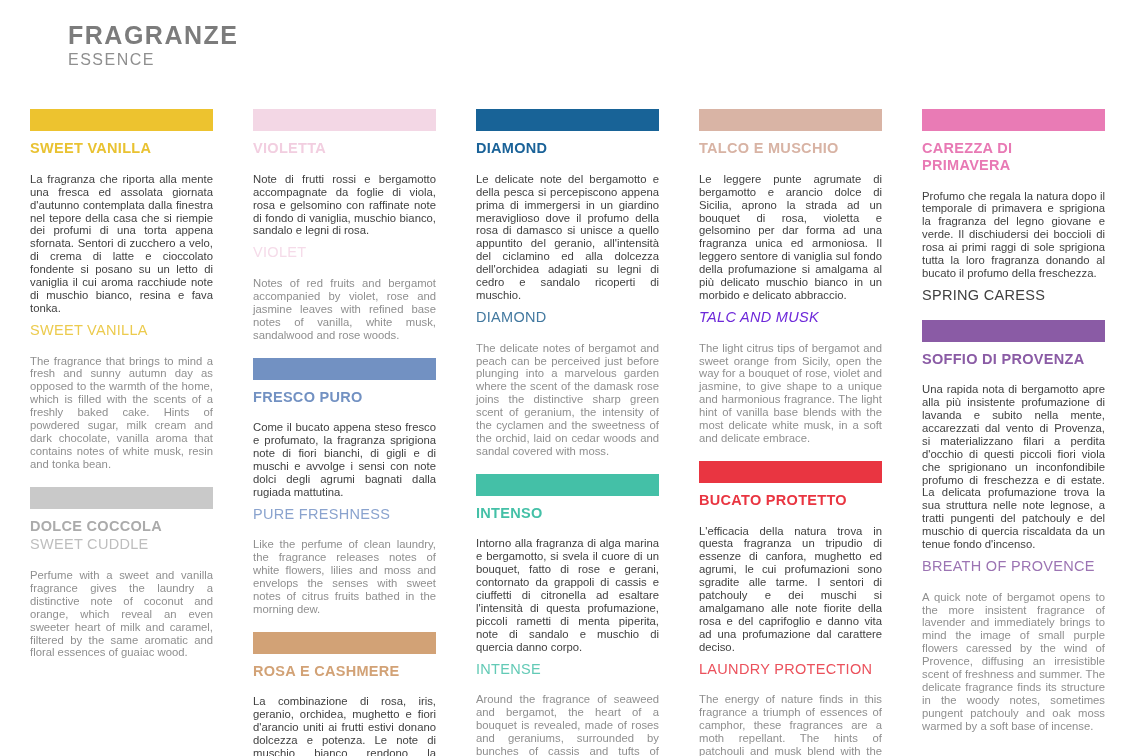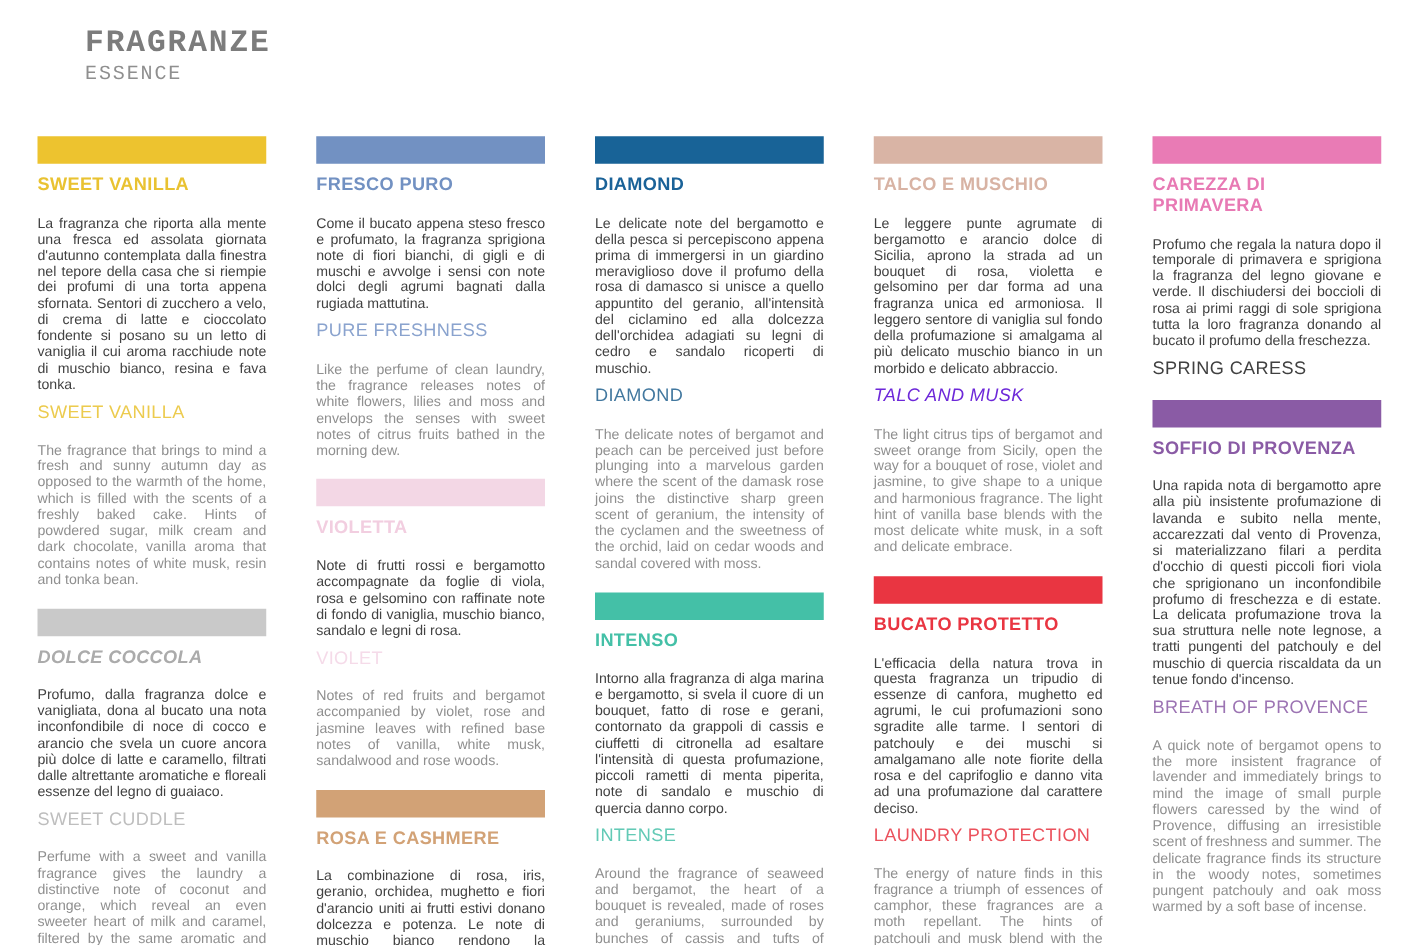--- a/index.html
+++ b/index.html
@@ -5,21 +5,20 @@
   html,body{margin:0;padding:0;}
   body{
     width:1133px;height:756px;
     background:#ffffff;
     font-family:"Liberation Sans", sans-serif;
     overflow:hidden;
     -webkit-font-smoothing:antialiased;
   }
   .header{
     padding:20px 0 0 68px;
-    font-family:Liberation Mono, monospace;
   }
   .header .title{
     font-size:25px;font-weight:bold;color:#7c7c7c;letter-spacing:1.5px;
     line-height:1.2;
   }
   .header .subtitle{
     font-size:16px;font-weight:normal;color:#8f8f8f;letter-spacing:1.5px;
     line-height:1.2;
   }
   .columns{
@@ -61,41 +60,40 @@
   <div class="section">
     <div class="bar" style="background: rgb(237, 195, 47);"></div>
     <div class="sec-title it" style="color: rgb(233, 194, 49);">SWEET VANILLA</div>
     <p class="sec-text it">La fragranza che riporta alla mente una fresca ed assolata giornata d'autunno contemplata dalla finestra nel tepore della casa che si riempie dei profumi di una torta appena sfornata. Sentori di zucchero a velo, di crema di latte e cioccolato fondente si posano su un letto di vaniglia il cui aroma racchiude note di muschio bianco, resina e fava tonka.</p>
     <div class="sec-title en" style="color: rgb(236, 203, 78);">SWEET VANILLA</div>
     <p class="sec-text en">The fragrance that brings to mind a fresh and sunny autumn day as opposed to the warmth of the home, which is filled with the scents of a freshly baked cake. Hints of powdered sugar, milk cream and dark chocolate, vanilla aroma that contains notes of white musk, resin and tonka bean.</p>
   </div>
 
   <div class="section">
     <div class="bar" style="background: rgb(201, 201, 201);"></div>
-    <div class="sec-title it" style="color: rgb(171, 171, 171); font-style: italic;">DOLCE COCCOLA</div>
-    <p class="sec-text it">Profumo, dalla fragranza dolce e vanigliata, dona al bucato una nota inconfondibile di noce di cocco e arancio che svela un cuore ancora più dolce di latte e caramello, filtrati dalle altrettante aromatiche e floreali essenze del legno di guaiaco.</p>
+    <div class="sec-title it" style="color: rgb(171, 171, 171);">DOLCE COCCOLA</div>
     <div class="sec-title en" style="color: rgb(190, 190, 190);">SWEET CUDDLE</div>
     <p class="sec-text en">Perfume with a sweet and vanilla fragrance gives the laundry a distinctive note of coconut and orange, which reveal an even sweeter heart of milk and caramel, filtered by the same aromatic and floral essences of guaiac wood.</p>
   </div>
 </div>
     <div class="column">
   <div class="section">
+    <div class="bar" style="background: rgb(243, 215, 229);"></div>
+    <div class="sec-title it" style="color: rgb(242, 206, 224);">VIOLETTA</div>
+    <p class="sec-text it">Note di frutti rossi e bergamotto accompagnate da foglie di viola, rosa e gelsomino con raffinate note di fondo di vaniglia, muschio bianco, sandalo e legni di rosa.</p>
+    <div class="sec-title en" style="color: rgb(245, 219, 233);">VIOLET</div>
+    <p class="sec-text en">Notes of red fruits and bergamot accompanied by violet, rose and jasmine leaves with refined base notes of vanilla, white musk, sandalwood and rose woods.</p>
+  </div>
+
+  <div class="section">
     <div class="bar" style="background: rgb(114, 145, 194);"></div>
     <div class="sec-title it" style="color: rgb(114, 145, 194);">FRESCO PURO</div>
     <p class="sec-text it">Come il bucato appena steso fresco e profumato, la fragranza sprigiona note di fiori bianchi, di gigli e di muschi e avvolge i sensi con note dolci degli agrumi bagnati dalla rugiada mattutina.</p>
     <div class="sec-title en" style="color: rgb(138, 163, 206);">PURE FRESHNESS</div>
     <p class="sec-text en">Like the perfume of clean laundry, the fragrance releases notes of white flowers, lilies and moss and envelops the senses with sweet notes of citrus fruits bathed in the morning dew.</p>
-  </div>
-
-  <div class="section">
-    <div class="bar" style="background: rgb(243, 215, 229);"></div>
-    <div class="sec-title it" style="color: rgb(242, 206, 224);">VIOLETTA</div>
-    <p class="sec-text it">Note di frutti rossi e bergamotto accompagnate da foglie di viola, rosa e gelsomino con raffinate note di fondo di vaniglia, muschio bianco, sandalo e legni di rosa.</p>
-    <div class="sec-title en" style="color: rgb(245, 219, 233);">VIOLET</div>
-    <p class="sec-text en">Notes of red fruits and bergamot accompanied by violet, rose and jasmine leaves with refined base notes of vanilla, white musk, sandalwood and rose woods.</p>
   </div>
 
   <div class="section">
     <div class="bar" style="background: rgb(210, 162, 118);"></div>
     <div class="sec-title it" style="color: rgb(210, 162, 118);">ROSA E CASHMERE</div>
     <p class="sec-text it">La combinazione di rosa, iris, geranio, orchidea, mughetto e fiori d'arancio uniti ai frutti estivi donano dolcezza e potenza. Le note di muschio bianco rendono la fragranza misteriosa e moderna.</p>
     <div class="sec-title en" style="color: rgb(218, 175, 135);">LAUNDRY PROTECTION</div>
     <p class="sec-text en">The combination of rose, iris, geranium, orchid, lily and orange blossom combined with summer fruits give it sweetness and power. The notes of white musk make the fragrance mysterious and modern</p>
   </div>
 </div>

